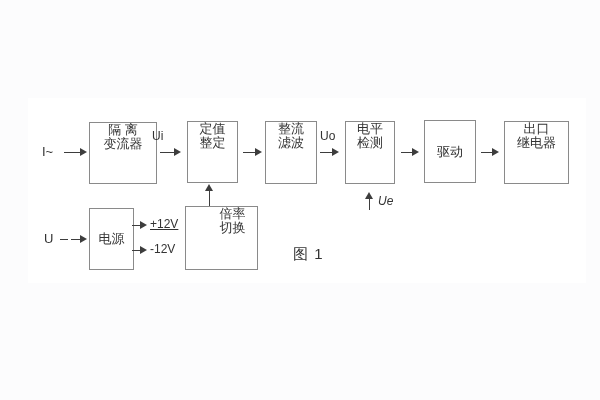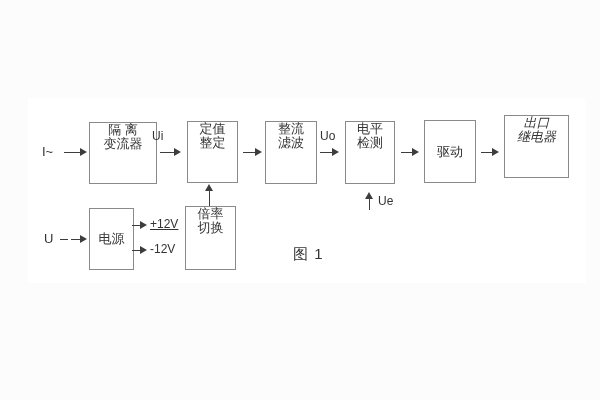--- a/index.html
+++ b/index.html
@@ -71,29 +71,29 @@
     <span>整流</span>
     <span>滤波</span>
   </div>
   <div class="blk" style="left:345px;top:121px;width:48px;height:61px;">
     <span>电平</span>
     <span>检测</span>
   </div>
   <div class="blk single" style="left:424px;top:120px;width:50px;height:61px;">
     <span>驱动</span>
   </div>
-  <div class="blk" style="left:504px;top:115px;width:63px;height:61px;font-style:italic;">
+  <div class="blk" style="left:504px;top:121px;width:63px;height:61px;">
     <span>出口</span>
     <span>继电器</span>
   </div>
 
   <div class="blk single" style="left:89px;top:208px;width:43px;height:60px;">
     <span>电源</span>
   </div>
-  <div class="blk" style="left:185px;top:206px;width:49px;height:62px;">
+  <div class="blk" style="left:185px;top:206px;width:49px;height:62px;padding-left:22px;">
     <span>倍率</span>
     <span>切换</span>
   </div>
 
   <div class="har" style="left:64px;top:148px;width:23px;"></div>
   <div class="har" style="left:160px;top:148px;width:21px;"></div>
   <div class="har" style="left:243px;top:148px;width:19px;"></div>
   <div class="har" style="left:320px;top:148px;width:19px;"></div>
   <div class="har" style="left:401px;top:148px;width:18px;"></div>
   <div class="har" style="left:481px;top:148px;width:18px;"></div>
@@ -103,18 +103,18 @@
   <div class="har" style="left:132px;top:221px;width:15px;"></div>
   <div class="har" style="left:132px;top:246px;width:15px;"></div>
 
   <div class="var" style="left:205px;top:184px;height:22px;"></div>
   <div class="var" style="left:365px;top:192px;height:18px;"></div>
 
   <div class="lbl big" style="left:42px;top:145px;">I~</div>
   <div class="lbl big" style="left:44px;top:232px;">U</div>
   <div class="lbl" style="left:152px;top:130px;">Ui</div>
   <div class="lbl" style="left:320px;top:130px;">Uo</div>
-  <div class="lbl" style="left:378px;top:195px;">Ue</div>
+  <div class="lbl" style="left:378px;top:195px;font-style:italic;">Ue</div>
   <div class="lbl" style="left:150px;top:218px;text-decoration:underline;">+12V</div>
   <div class="lbl" style="left:150px;top:243px;">-12V</div>
 
   <div class="caption" style="left:293px;top:245px;">图 1</div>
 </div>
 
 </body></html>

